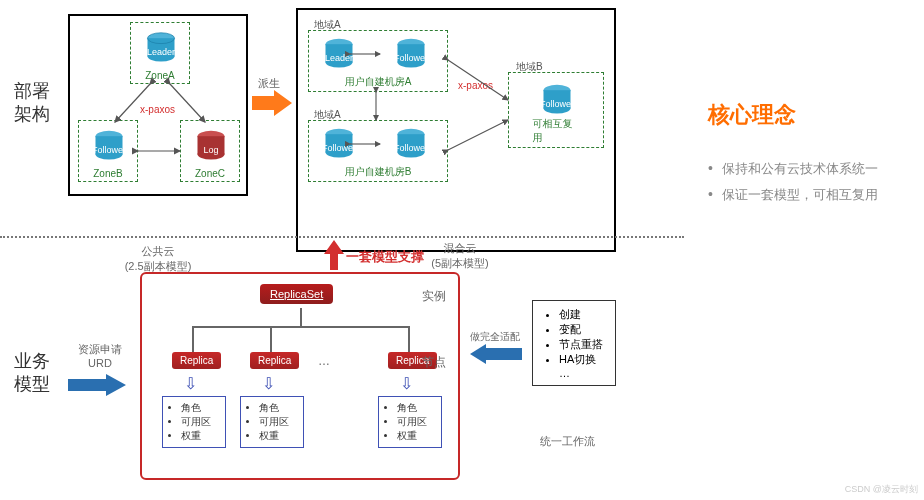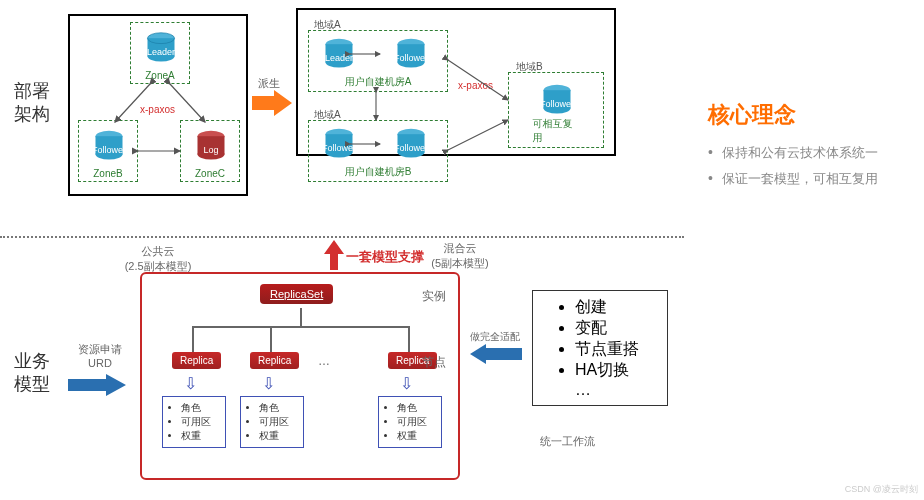--- a/index.html
+++ b/index.html
@@ -17,21 +17,21 @@
 
   .caption { position: absolute; font-size: 11px; color: #666; text-align: center; margin-top: 44px; }
   .arrow-label { position: absolute; font-size: 11px; color: #666; }
   .xpaxos { position: absolute; font-size: 10px; color: #d32f2f; }
 
   .orange-arrow { position: absolute; }
   .blue-arrow { position: absolute; }
   .red-arrow { position: absolute; }
 
   .right-panel { position: absolute; right: 16px; top: 100px; width: 200px; }
-  .right-title { color: #ff6d00; font-size: 22px; font-weight: bold; margin-bottom: 14px; }
+  .right-title { color: #ff6d00; font-size: 22px; font-weight: bold; margin-bottom: 30px; }
   .right-list { list-style: none; }
   .right-list li { color: #888; font-size: 13px; margin-bottom: 8px; padding-left: 14px; position: relative; }
   .right-list li::before { content: "•"; position: absolute; left: 0; color: #888; font-size: 14px; }
 
   .red-box { position: absolute; border: 2px solid #c62828; border-radius: 6px; }
   .replicaset { position: absolute; background: linear-gradient(#b71c1c,#8e1d1d); color: #fff; font-size: 11px; padding: 4px 10px; border-radius: 4px; text-decoration: underline; }
   .replica { position: absolute; background: linear-gradient(#c62828,#a02020); color: #fff; font-size: 10px; padding: 3px 8px; border-radius: 3px; }
   .attr-box { position: absolute; border: 1.3px solid #3f51b5; background: #fff; padding: 4px 6px; font-size: 10px; color: #333; }
   .attr-box ul { list-style: disc; padding-left: 12px; }
   .down-chev { position: absolute; font-size: 16px; color: #3f51b5; }
@@ -100,21 +100,21 @@
 <div class="caption" style="left:108px; top:200px; width:100px;">
   <div>公共云</div>
     <div>(2.5副本模型)</div>
 </div>
 
 <div class="arrow-label" style="left:258px; top:76px;">派生</div>
 <svg class="orange-arrow" style="left:252px; top:90px; width:40px; height:26px;">
     <path d="M0,6 L22,6 L22,0 L40,13 L22,26 L22,20 L0,20 Z" fill="#ff7a1a"></path>
   </svg>
 
-<div class="box" style="left:296px; top:8px; width:320px; height:148px;">
+<div class="box" style="left:296px; top:8px; width:320px; height:244px;">
   <div class="region-label" style="left:16px; top:8px;">地域A</div>
   <div class="dashed-green" style="left:10px; top:20px; width:140px; height:62px;">
     <svg class="db-icon" style="left:12px; top:6px;" viewBox="0 0 40 40">
         <ellipse cx="20" cy="8" rx="15" ry="6" fill="#4fb3d9"></ellipse>
         <rect x="5" y="8" width="30" height="20" fill="#2e9fc9"></rect>
         <ellipse cx="20" cy="28" rx="15" ry="6" fill="#2e9fc9"></ellipse>
       </svg>
     <div class="db-label" style="left:10px; top:22px;">Leader</div>
     <svg class="db-icon" style="left:84px; top:6px;" viewBox="0 0 40 40">
         <ellipse cx="20" cy="8" rx="15" ry="6" fill="#4fb3d9"></ellipse>
@@ -225,21 +225,21 @@
 
   <div class="node-label" style="right:12px; top:14px;">实例</div>
   <div class="node-label" style="right:12px; top:80px;">节点</div>
 </div>
 
 <div class="arrow-label" style="left:470px; top:330px; font-size:10px;">做完全适配</div>
 <svg class="blue-arrow" style="left:470px; top:344px; width:52px; height:20px;">
     <path d="M52,4 L16,4 L16,0 L0,10 L16,20 L16,16 L52,16 Z" fill="#2a6fb0"></path>
   </svg>
 
-<div style="position:absolute; left:532px; top:290px; border:1.3px solid #333; padding:6px 28px; font-size:16px;">
+<div style="position:absolute; left:532px; top:300px; border:1.3px solid #333; padding:6px 12px; font-size:11px;">
   <ul style="list-style:disc; padding-left:14px;">
     <li>创建</li>
       <li>变配</li>
       <li>节点重搭</li>
       <li>HA切换</li>
       <li style="list-style:none;">…</li>
   </ul>
 </div>
 <div class="caption" style="left:540px; top:390px;">统一工作流</div>
 

